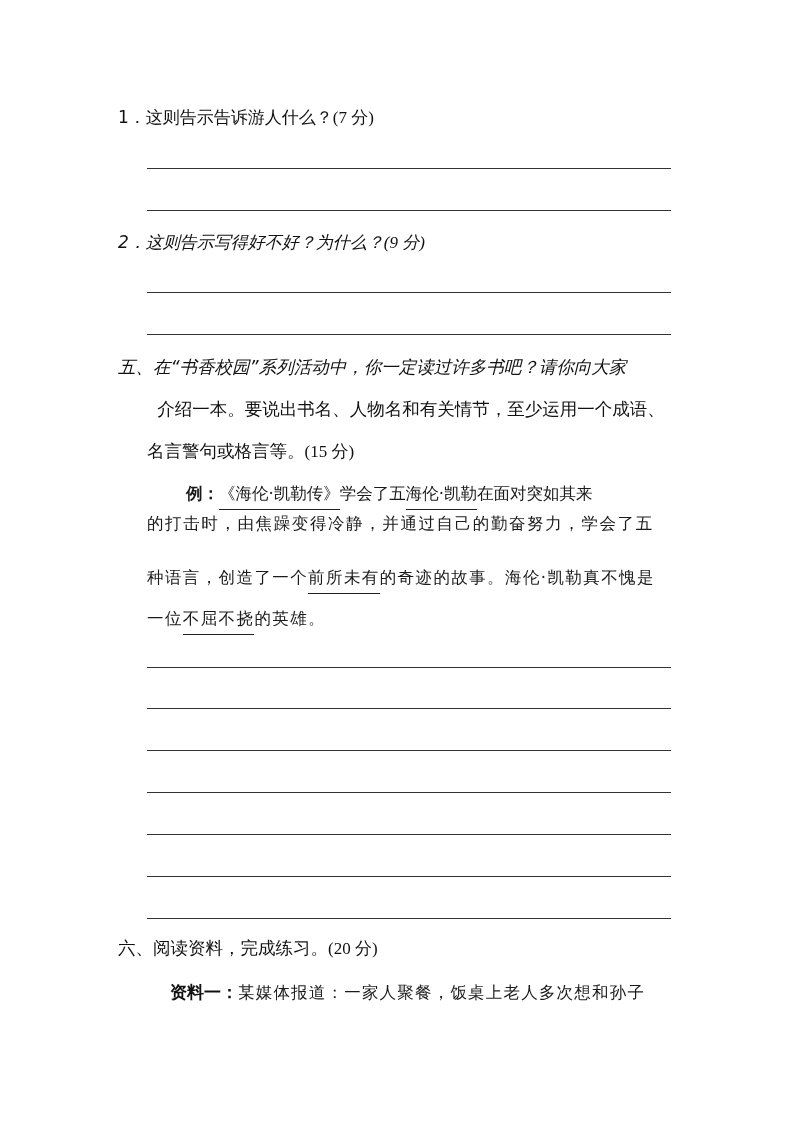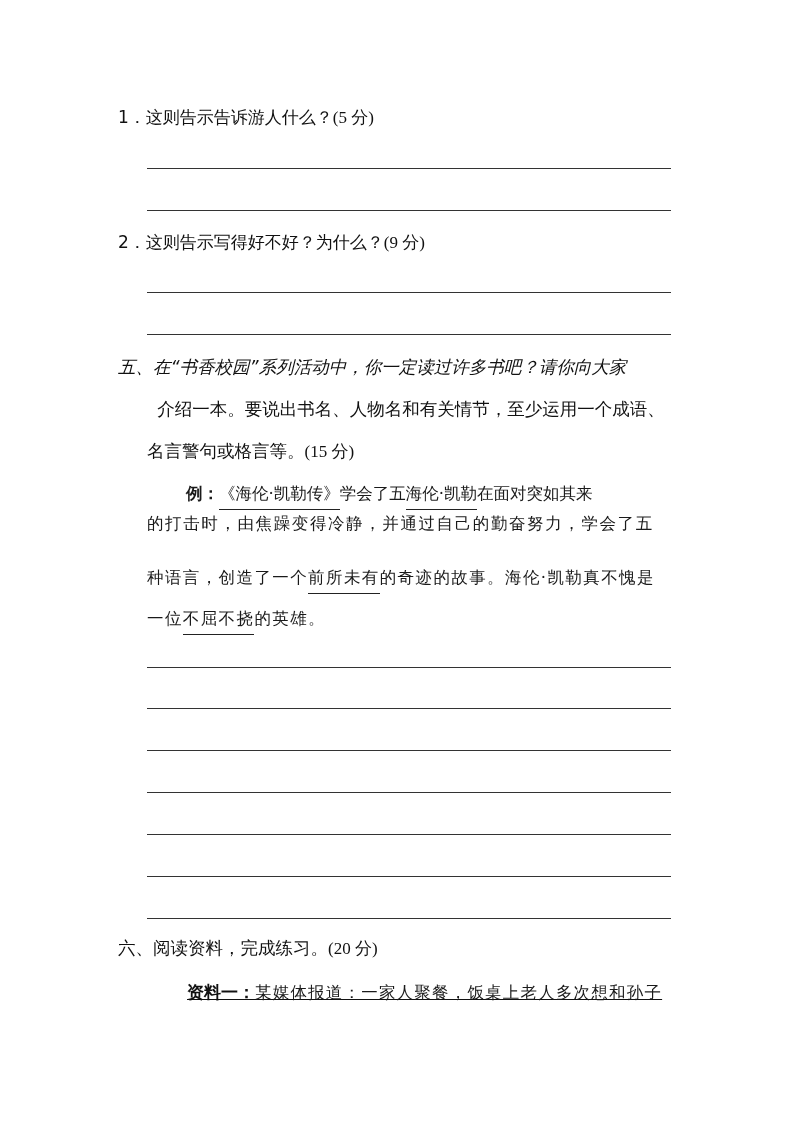--- a/index.html
+++ b/index.html
@@ -45,26 +45,26 @@
       border-top: 1.3px solid #333;
     }
     .bold-label {
       font-weight: bold;
     }
   </style>
 </head>
 <body>
 
 <div class="line-text" style="left:118px; top:105px;">
-  <span class="q-text">1．</span><span class="q-text">这则告示告诉游人什么？</span><span class="score">(5 分)</span>
+  <span class="q-text">1．</span><span class="q-text">这则告示告诉游人什么？</span><span class="score">(7 分)</span>
 </div>
 <div class="answer-line" style="top:168px;"></div>
 <div class="answer-line" style="top:210px;"></div>
 
-<div class="line-text" style="left:118px; top:230px;">
+<div class="line-text" style="left:118px; top:230px;font-style:italic;">
   <span class="q-text">2．</span><span class="q-text">这则告示写得好不好？为什么？</span><span class="score">(9 分)</span>
 </div>
 <div class="answer-line" style="top:292px;"></div>
 <div class="answer-line" style="top:334px;"></div>
 
 <div class="line-text" style="left:118px; top:355px; width:556px; font-size:17.5px;font-style:italic;">
   <span>五、在“书香校园”系列活动中，你一定读过许多书吧？请你向大家</span>
 </div>
 <div class="line-text" style="left:147px; top:397px; width:528px; font-size:17.5px;text-align:center;">
   <span>介绍一本。要说出书名、人物名和有关情节，至少运用一个成语、</span>
@@ -90,15 +90,15 @@
 <div class="answer-line" style="top:708px;"></div>
 <div class="answer-line" style="top:750px;"></div>
 <div class="answer-line" style="top:792px;"></div>
 <div class="answer-line" style="top:834px;"></div>
 <div class="answer-line" style="top:876px;"></div>
 <div class="answer-line" style="top:918px;"></div>
 
 <div class="line-text" style="left:118px; top:936px; font-size:17.5px;">
   <span>六、阅读资料，完成练习。</span><span class="score">(20 分)</span>
 </div>
-<div class="line-text" style="left:187px; top:980px;text-decoration:underline;">
+<div class="line-text" style="left:170px; top:980px;">
   <span class="bold-label" style="font-size:17px;">资料一：</span><span class="serif-body" style="letter-spacing:1.2px;">某媒体报道：一家人聚餐，饭桌上老人多次想和孙子</span>
 </div>
 
 </body></html>

